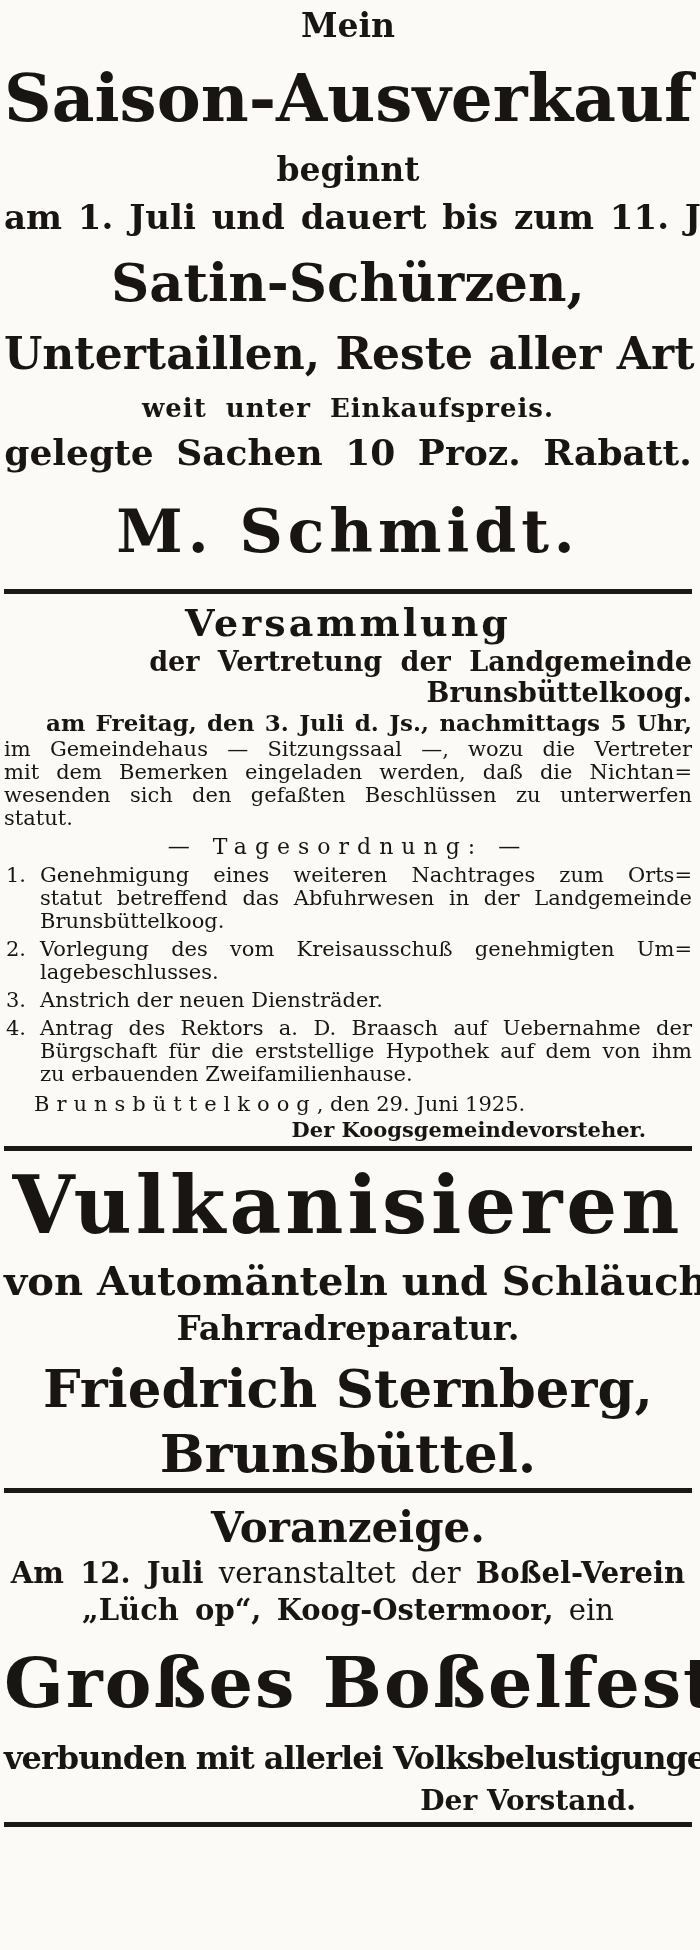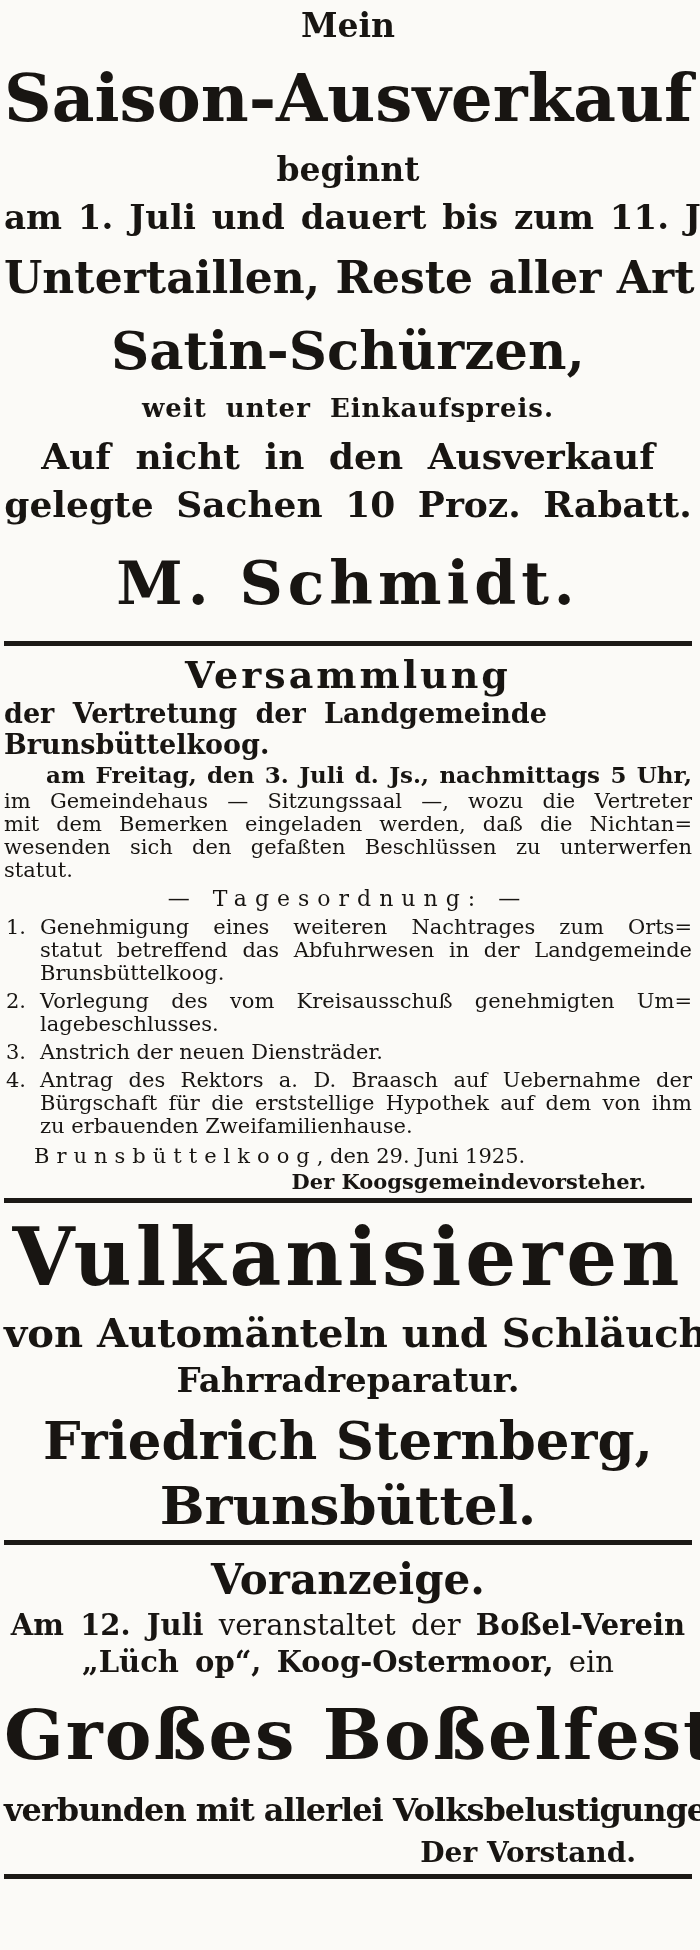--- a/index.html
+++ b/index.html
@@ -27,21 +27,21 @@
   .unter     { font-size: 44px; line-height: 68px; }
   .weit      { font-size: 26px; line-height: 40px; letter-spacing: 1px; word-spacing: 9px; }
   .auf       { font-size: 36px; line-height: 48px; word-spacing: 12px; margin-top: 4px; }
   .gelegte   { font-size: 36px; line-height: 48px; word-spacing: 10px; }
   .schmidt   { font-size: 60px; line-height: 110px; letter-spacing: 5px; }
 
   .rule { border: 0; border-top: 5px solid #1c1916; margin: 3px 0; }
 
   
   .meet-title { font-size: 38px; line-height: 46px; margin: 6px 0 0 0; letter-spacing: 3px; text-align: center; font-weight: bold; }
-  .meet-sub   { font-size: 27px; line-height: 31px; text-align: left; font-weight: bold; word-spacing: 9px; white-space: nowrap; }
+  .meet-sub   { font-size: 27px; line-height: 31px; text-align: right; font-weight: bold; word-spacing: 9px; white-space: nowrap; }
   .meet-time  { font-size: 23px; line-height: 30px; font-weight: bold; padding-left: 42px; text-align: justify; text-align-last: justify; }
   .body       { font-size: 21px; line-height: 23px; font-weight: normal; }
   .jline      { text-align: justify; text-align-last: justify; }
   .agenda-heading { font-size: 22px; line-height: 30px; letter-spacing: 8px; text-align: center; margin: 2px 0; }
   .agenda-item { position: relative; padding-left: 36px; margin-bottom: 5px; }
   .agenda-item .num { position: absolute; left: 2px; top: 0; font-size: 21px; line-height: 23px; }
   .dateline   { font-size: 21px; line-height: 26px; margin: 4px 0 0 30px; font-weight: normal; }
   .place-sp   { letter-spacing: 7px; }
   .meet-sign  { font-size: 21px; line-height: 26px; font-weight: bold; text-align: right; padding-right: 46px; }
 
@@ -64,24 +64,23 @@
 </head>
 <body>
 
 <div class="page">
 
   <section>
     <div class="l mein">Mein</div>
     <div class="l saison">Saison-Ausverkauf</div>
     <div class="l beginnt">beginnt</div>
     <div class="l dates">am 1. Juli und dauert bis zum 11. Juli.</div>
+    <div class="l satin">Satin-Schürzen,</div>
     <div class="l unter">Untertaillen, Reste aller Art</div>
-    <div class="l satin">Satin-Schürzen,</div>
     <div class="l weit">weit unter Einkaufspreis.</div>
-    <div class="l auf">Auf nicht in den Ausverkauf</div>
     <div class="l gelegte">gelegte Sachen 10 Proz. Rabatt.</div>
     <div class="l schmidt">M. Schmidt.</div>
   </section>
 
   <hr class="rule">
 
   <section>
     <div class="meet-title">Versammlung</div>
     <div class="meet-sub">der Vertretung der Landgemeinde</div>
     <div class="meet-sub">Brunsbüttelkoog.</div>

